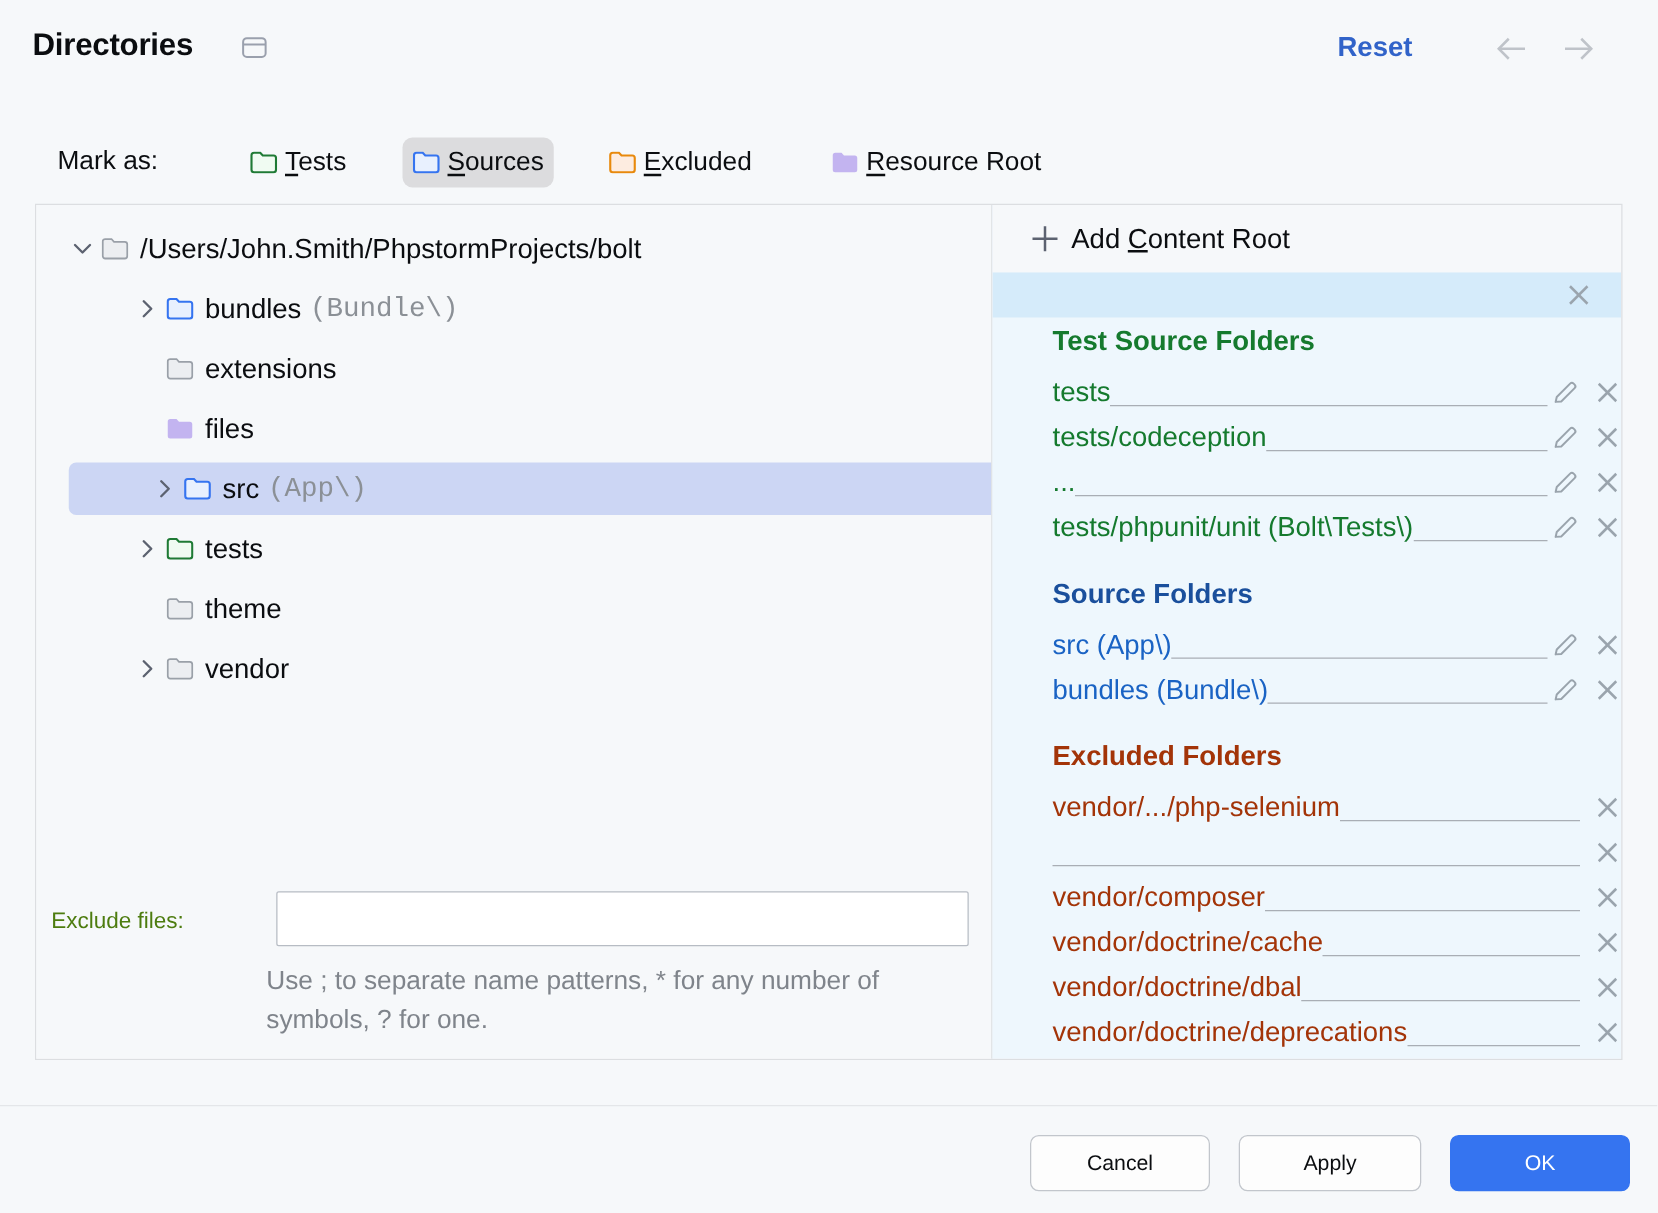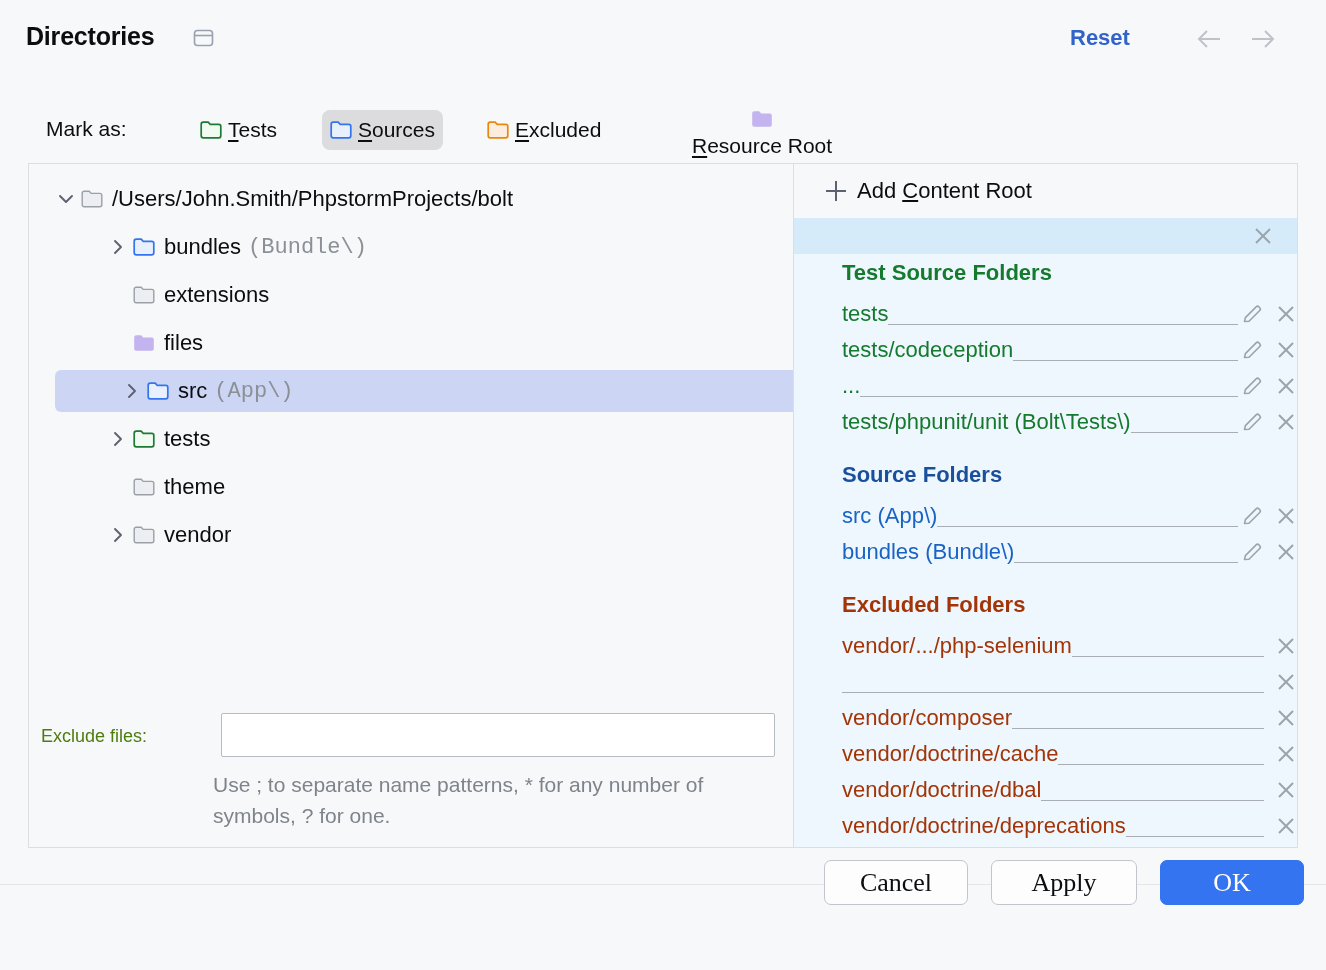--- a/index.html
+++ b/index.html
@@ -281,25 +281,25 @@
 
   
   .bottom-sep {
     position: absolute;
     left: 0; top: 884px;
     width: 1326px; height: 1px;
     background: #e4e6e9;
   }
   .btn {
     position: absolute;
-    top: 860px;
+    top: 908px;
     height: 45px;
     border-radius: 7px;
-    font-family: Liberation Serif, serif;
-    font-size: 26px;
+    font-family: Liberation Sans, sans-serif;
+    font-size: 17px;
     cursor: pointer;
     box-sizing: border-box;
   }
   .btn-secondary {
     background: #fdfdfd;
     border: 1px solid #c2c6cc;
     color: #0b0d10;
   }
   .btn-primary {
     background: #3574f0;
@@ -359,21 +359,21 @@
         <span class="mark-label"><u>S</u>ources</span>
       </div>
       <div class="mark-btn" style="left: 479px;">
         <span class="fld">
           <svg width="22" height="18" viewBox="0 0 22 18">
             <path d="M1.2 3.2 a2 2 0 0 1 2-2 h5 l2 2.2 h8.6 a2 2 0 0 1 2 2 v9.4 a2 2 0 0 1 -2 2 h-15.6 a2 2 0 0 1 -2 -2 z" fill="#fdece0" stroke="#e8890c" stroke-width="1.7"></path>
           </svg>
         </span>
         <span class="mark-label"><u>E</u>xcluded</span>
       </div>
-      <div class="mark-btn" style="left: 684px; flex-direction: column;">
+      <div class="mark-btn" style="left: 657px;">
         <span class="fld">
           <svg width="22" height="18" viewBox="0 0 22 18">
             <path d="M1.2 3.2 a2 2 0 0 1 2-2 h5 l2 2.2 h8.6 a2 2 0 0 1 2 2 v9.4 a2 2 0 0 1 -2 2 h-15.6 a2 2 0 0 1 -2 -2 z" fill="#c3b4f0" stroke="none"></path>
           </svg>
         </span>
         <span class="mark-label"><u>R</u>esource Root</span>
       </div>
     </div>
 </div>
 

